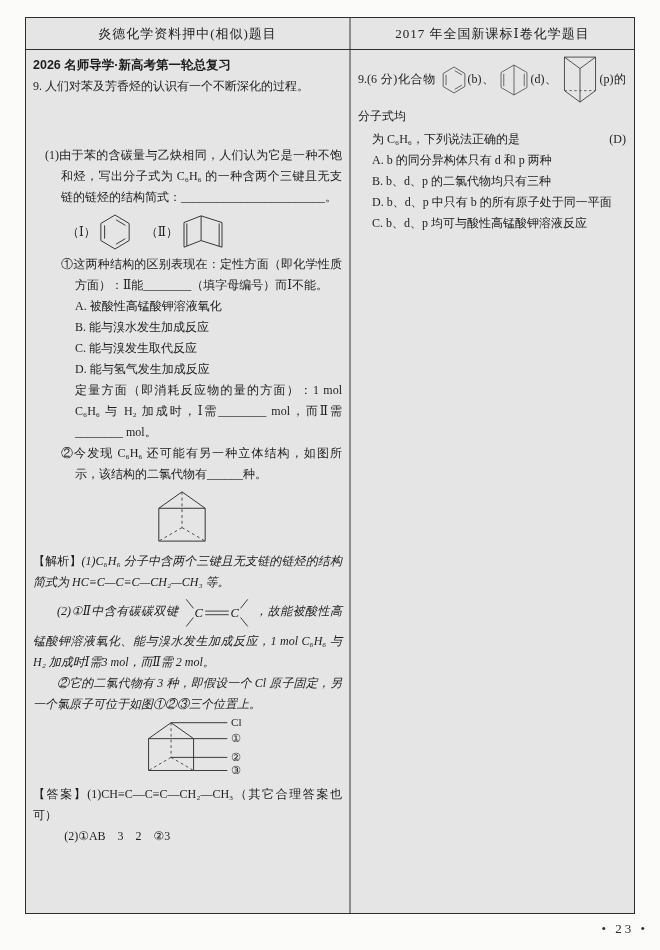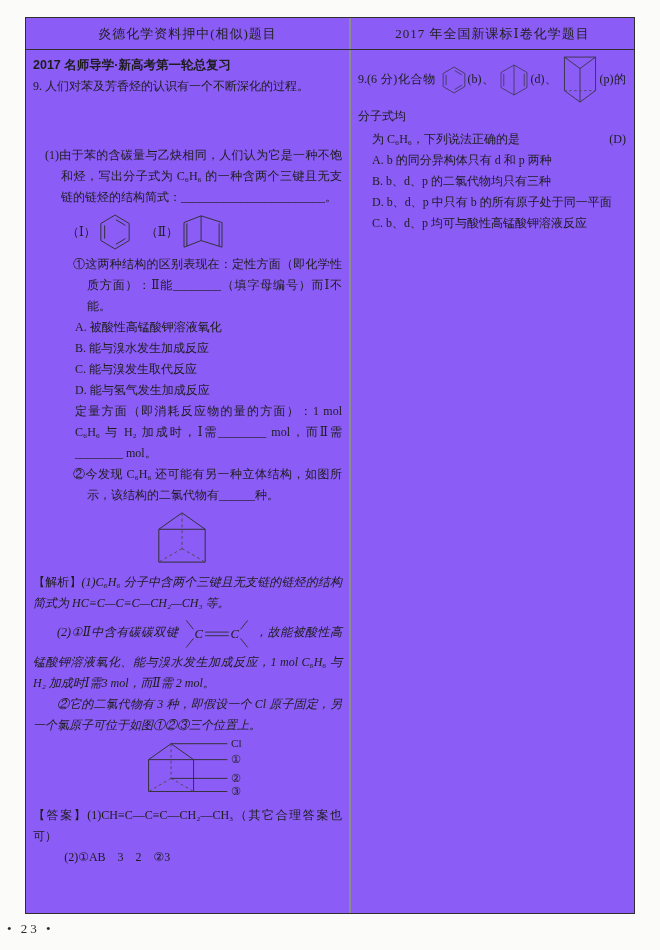--- a/index.html
+++ b/index.html
@@ -3,78 +3,78 @@
 <meta charset="utf-8">
 <style>
   html,body{margin:0;padding:0;}
   body{
     width:660px;height:950px;position:relative;background:#fbfbfa;
     font-family:"Liberation Serif","DejaVu Serif",serif;color:#1d1d1d;
     overflow:hidden;
   }
   .sheet{
     position:absolute;left:25px;top:17px;width:610px;height:897px;
-    border:1.5px solid #2e2e2e;background:#8b5cf6;box-sizing:border-box;
+    border:1.5px solid #2e2e2e;background:#e5e5e5;box-sizing:border-box;
   }
   .header-row{display:flex;height:31px;border-bottom:1.5px solid #2e2e2e;}
   .header-cell{
     display:flex;align-items:center;justify-content:center;
     font-size:13px;letter-spacing:1px;color:#222;
   }
   .header-cell.left{width:325px;border-right:2px solid #8d8d8d;box-sizing:border-box;}
   .header-cell.right{flex:1;}
   .body-row{display:flex;height:calc(100% - 32.5px);}
   .col-left{width:325px;border-right:2px solid #8d8d8d;box-sizing:border-box;
     padding:4px 7px 0 7px;}
   .col-right{flex:1;padding:4px 8px 0 7px;box-sizing:border-box;}
   .para{font-size:12px;line-height:21px;text-align:justify;margin:0;color:#1d1d1d;}
   .series-title{font-family:"Liberation Sans","DejaVu Sans",sans-serif;
     font-weight:bold;font-size:12.5px;line-height:22px;margin:0;}
   .hang1{margin-left:12px;padding-left:16px;text-indent:-16px;margin-top:48px;}
-  .hang2{margin-left:40px;padding-left:14px;text-indent:-14px;}
+  .hang2{margin-left:28px;padding-left:14px;text-indent:-14px;}
   .opt{margin-left:42px;}
   .quant{margin-left:42px;}
   .fig-row{display:flex;align-items:center;margin:4px 0 2px 34px;}
   .fig-row .flabel{font-size:12px;}
   .fig-row svg{margin:0 14px 0 2px;}
   .analysis{font-style:italic;}
   .sec-label{font-family:"Liberation Sans","DejaVu Sans",sans-serif;
     font-weight:normal;font-style:normal;}
   .indent2{ text-indent:2em;}
   .indent25{ text-indent:2.6em;}
   .cc-inline{vertical-align:middle;margin:0 3px;}
   .prism-wrap{margin:3px 0 3px 118px;}
   .prism2-wrap{margin:3px 0 2px 108px;}
   .rq-line1{margin:0;}
   .rq-line1 svg{vertical-align:middle;margin:0 1px;}
   .rq-line2{display:flex;justify-content:space-between;margin:2px 0 0 14px;}
   .r-opt{margin-left:14px;}
   .page-num{
-    position:absolute;left:0;right:12px;top:921px;text-align:left;
+    position:absolute;left:0;right:12px;top:921px;text-align:right;
     font-size:13px;letter-spacing:3px;color:#2a2a2a;padding-left:7px;
   }
   svg line,svg polyline,svg polygon,svg path{stroke:#2f2f2f;stroke-width:1;fill:none;}
   svg .dash{stroke-dasharray:3,3;stroke:#4a4a4a;}
   svg text{fill:#222;font-size:12px;font-family:"Liberation Serif","DejaVu Serif",serif;stroke:none;}
   svg text.ctext{font-size:14px;}
 </style>
 </head>
 <body>
 
 <div class="sheet">
 
   <div class="header-row">
     <div class="header-cell left">炎德化学资料押中(相似)题目</div>
     <div class="header-cell right">2017 年全国新课标Ⅰ卷化学题目</div>
   </div>
 
   <div class="body-row">
 
     <div class="col-left">
-      <p class="series-title">2017 名师导学·新高考第一轮总复习</p>
+      <p class="series-title">2026 名师导学·新高考第一轮总复习</p>
 
       <p class="para">9. 人们对苯及芳香烃的认识有一个不断深化的过程。</p>
 
       <p class="para hang1">(1)由于苯的含碳量与乙炔相同，人们认为它是一种不饱和烃，写出分子式为 C₆H₆ 的一种含两个三键且无支链的链烃的结构简式：________________________。</p>
 
 
       <div class="fig-row">
         <span class="flabel">（Ⅰ）</span>
         <svg width="34" height="40" viewBox="0 0 36 40">
           <polygon points="18,2 33,11 33,29 18,38 3,29 3,11"></polygon>

